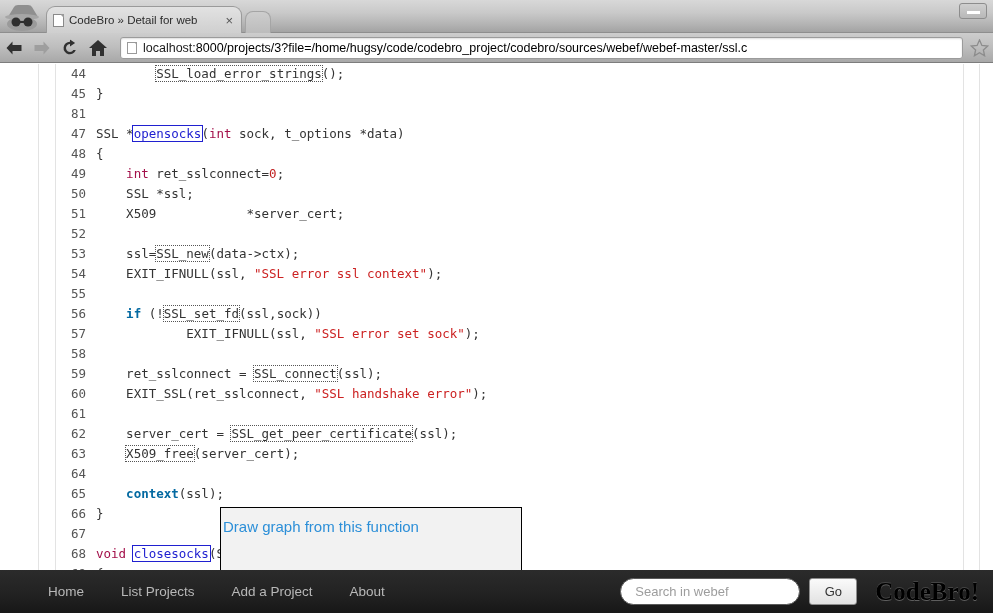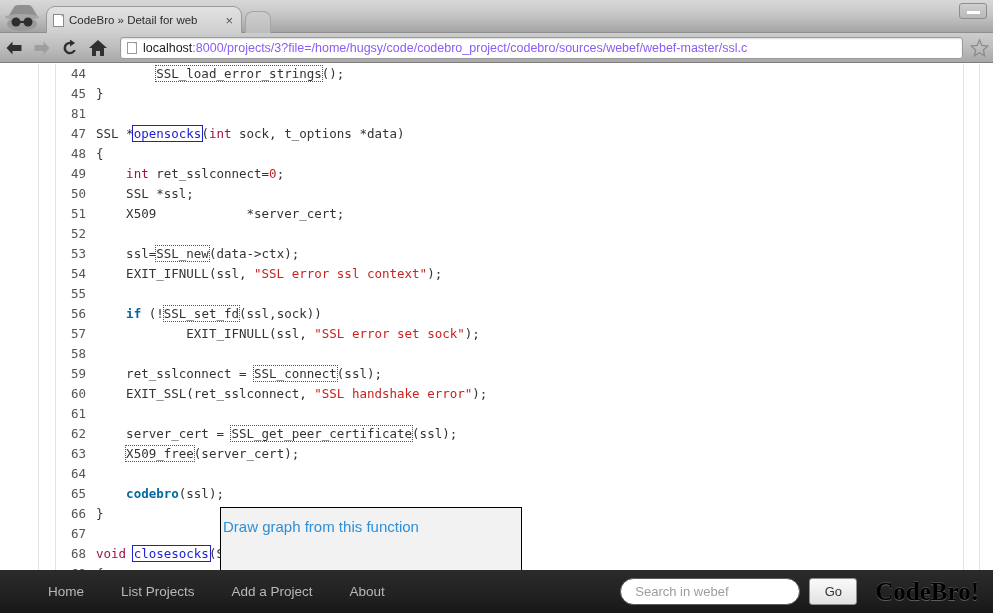--- a/index.html
+++ b/index.html
@@ -82,21 +82,21 @@
   .url-favicon {
     width: 10px; height: 12px; background: #fff; border: 1px solid #9a9a9a;
     position: relative; flex: 0 0 auto; margin-right: 6px;
   }
   .url-favicon:after {
     content: ""; position: absolute; right: -1px; top: -1px;
     border-width: 0 3px 3px 0; border-style: solid;
     border-color: transparent #9a9a9a transparent transparent;
   }
   .url-host { font-size: 12.5px; color: #1b1b1b; }
-  .url-rest { font-size: 12.5px; color: #8b5cf6; }
+  .url-rest { font-size: 12.5px; color: #000000; }
   .star { flex: 0 0 auto; width: 26px; height: 26px; position: relative; }
   .star svg { position: absolute; left: 3px; top: 4px; }
 
   
   .page {
     position: absolute; left: 0; top: 64px; width: 993px; height: 549px;
     background: #fff; overflow: hidden;
   }
   .rail { position: absolute; top: 0; bottom: 0; width: 1px; background: #e3e3e3; }
   .rail.l1 { left: 38px; }
@@ -259,21 +259,21 @@
         <span class="cline"><span class="ln">55</span><span></span></span>
         <span class="cline"><span class="ln">56</span><span>    <span class="kw">if</span> (!<span class="fn">SSL_set_fd</span>(ssl,sock))</span></span>
         <span class="cline"><span class="ln">57</span><span>            EXIT_IFNULL(ssl, <span class="str">"SSL error set sock"</span>);</span></span>
         <span class="cline"><span class="ln">58</span><span></span></span>
         <span class="cline"><span class="ln">59</span><span>    ret_sslconnect = <span class="fn">SSL_connect</span>(ssl);</span></span>
         <span class="cline"><span class="ln">60</span><span>    EXIT_SSL(ret_sslconnect, <span class="str">"SSL handshake error"</span>);</span></span>
         <span class="cline"><span class="ln">61</span><span></span></span>
         <span class="cline"><span class="ln">62</span><span>    server_cert = <span class="fn">SSL_get_peer_certificate</span>(ssl);</span></span>
         <span class="cline"><span class="ln">63</span><span>    <span class="fn">X509_free</span>(server_cert);</span></span>
         <span class="cline"><span class="ln">64</span><span></span></span>
-        <span class="cline"><span class="ln">65</span><span>    <span class="kw">codebro</span>(ssl);</span></span>
+        <span class="cline"><span class="ln">65</span><span>    <span class="kw">context</span>(ssl);</span></span>
         <span class="cline"><span class="ln">66</span><span>}</span></span>
         <span class="cline"><span class="ln">67</span><span></span></span>
         <span class="cline"><span class="ln">68</span><span><span class="typ">void</span> <span class="fndef">closesocks</span>(SSL **ssl, <span class="typ">int</span> sock)</span></span>
         <span class="cline"><span class="ln">69</span><span>{</span></span>
       </div>
 
     <div class="popup">
       <span class="popup-item">Draw graph from this function</span>
     </div>
   </div>

